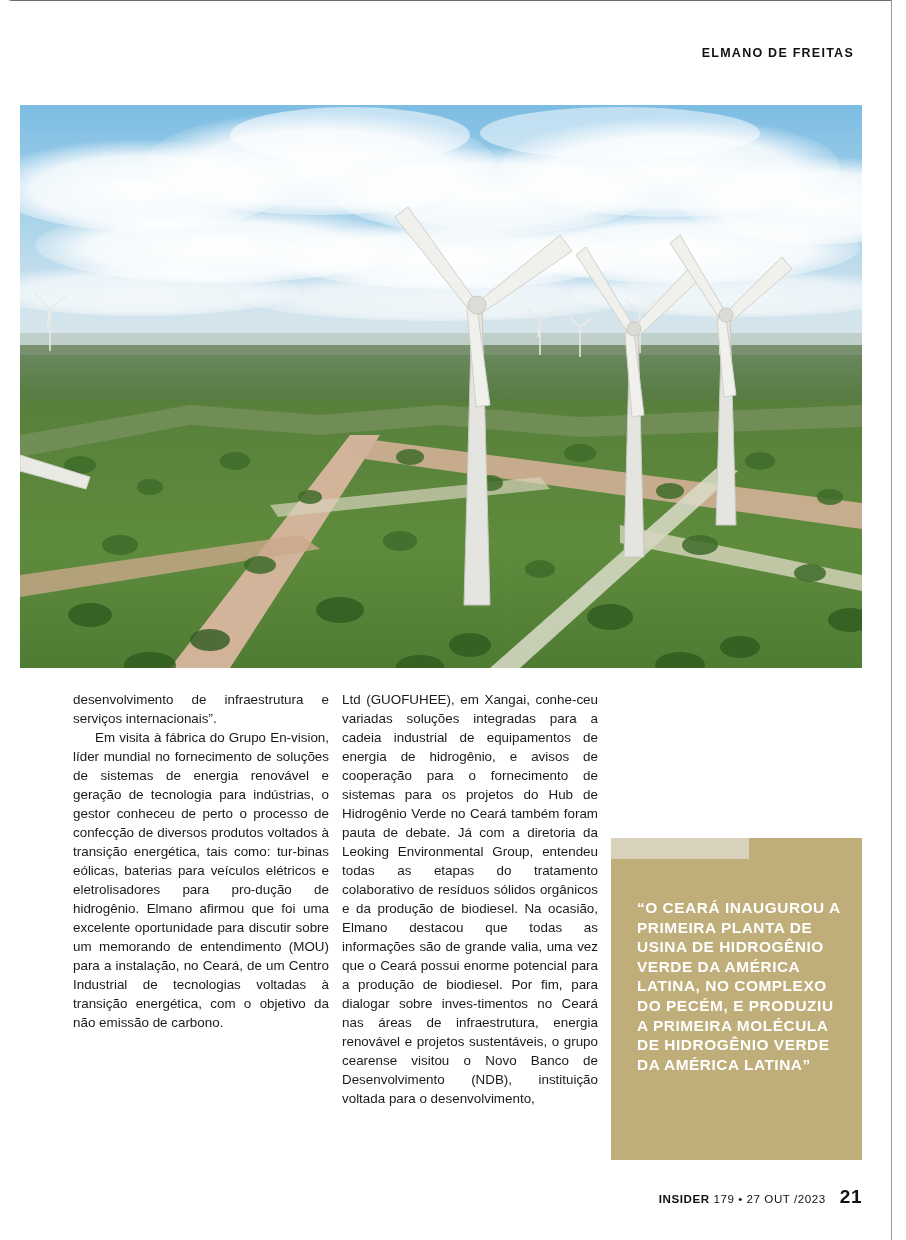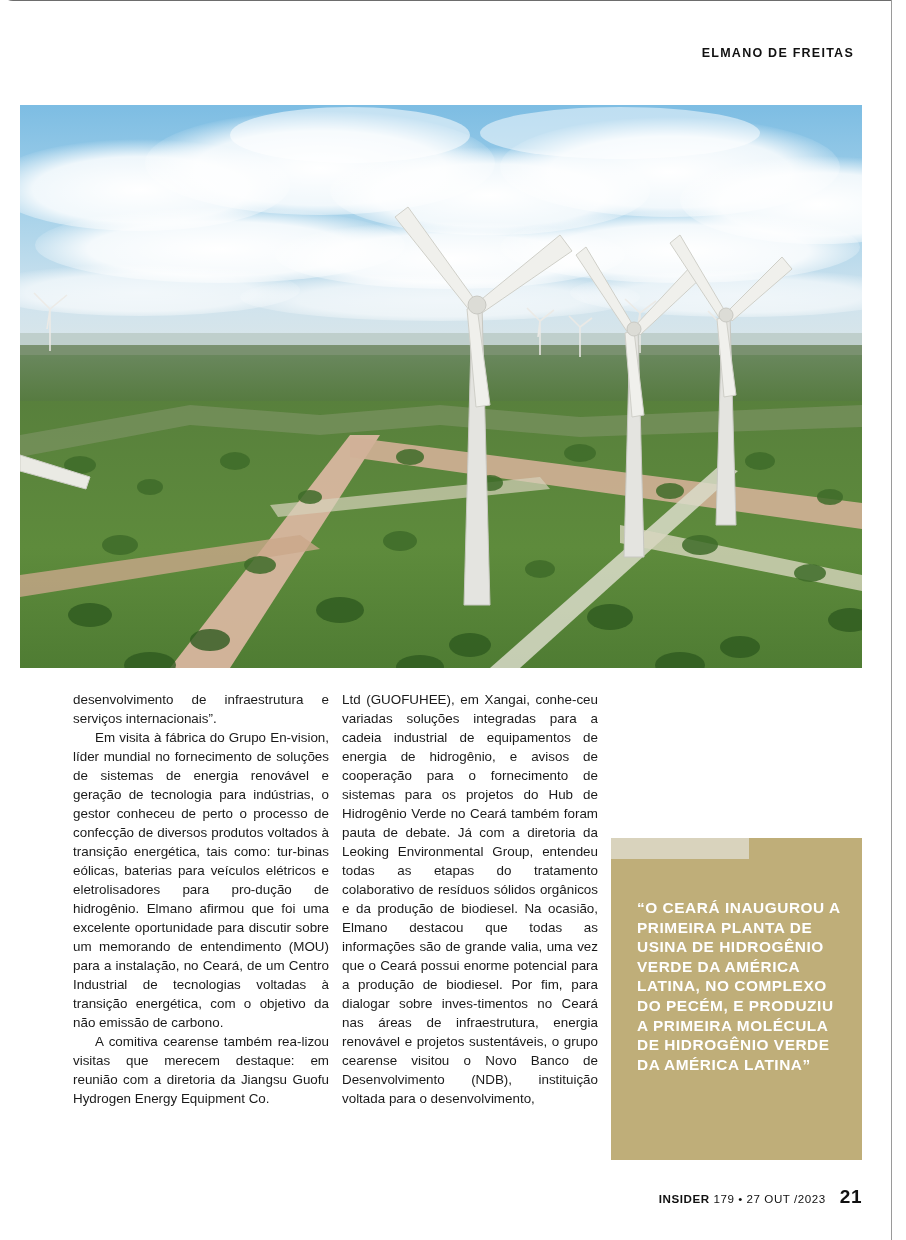--- a/index.html
+++ b/index.html
@@ -268,21 +268,20 @@
         <circle cx="706" cy="210" r="7" fill="#dcdcd6"></circle>
 
         <polygon points="0,350 70,372 66,384 0,366" fill="#eaeae4" stroke="#cfcfc8"></polygon>
       </g>
     </svg>
   </div>
 
   <div class="col col-1">
     <p>desenvolvimento de infraestrutura e serviços internacionais”.</p>
     <p>Em visita à fábrica do Grupo En-vision, líder mundial no fornecimento de soluções de sistemas de energia renovável e geração de tecnologia para indústrias, o gestor conheceu de perto o processo de confecção de diversos produtos voltados à transição energética, tais como: tur-binas eólicas, baterias para veículos elétricos e eletrolisadores para pro-dução de hidrogênio. Elmano afirmou que foi uma excelente oportunidade para discutir sobre um memorando de entendimento (MOU) para a instalação, no Ceará, de um Centro Industrial de tecnologias voltadas à transição energética, com o objetivo da não emissão de carbono.</p>
-    <p>A comitiva cearense também rea-lizou visitas que merecem destaque: em reunião com a diretoria da Jiangsu Guofu Hydrogen Energy Equipment Co.</p>
   </div>
 
   <div class="col col-2">
     <p>Ltd (GUOFUHEE), em Xangai, conhe-ceu variadas soluções integradas para a cadeia industrial de equipamentos de energia de hidrogênio, e avisos de cooperação para o fornecimento de sistemas para os projetos do Hub de Hidrogênio Verde no Ceará também foram pauta de debate. Já com a diretoria da Leoking Environmental Group, entendeu todas as etapas do tratamento colaborativo de resíduos sólidos orgânicos e da produção de biodiesel. Na ocasião, Elmano destacou que todas as informações são de grande valia, uma vez que o Ceará possui enorme potencial para a produção de biodiesel. Por fim, para dialogar sobre inves-timentos no Ceará nas áreas de infraestrutura, energia renovável e projetos sustentáveis, o grupo cearense visitou o Novo Banco de Desenvolvimento (NDB), instituição voltada para o desenvolvimento,</p>
   </div>
 
   <div class="col col-3">
   </div>
 
   <div class="pullquote">

